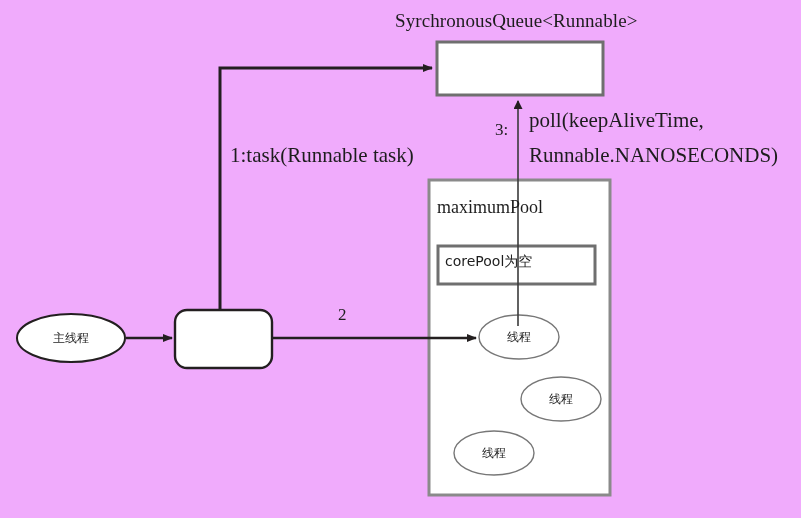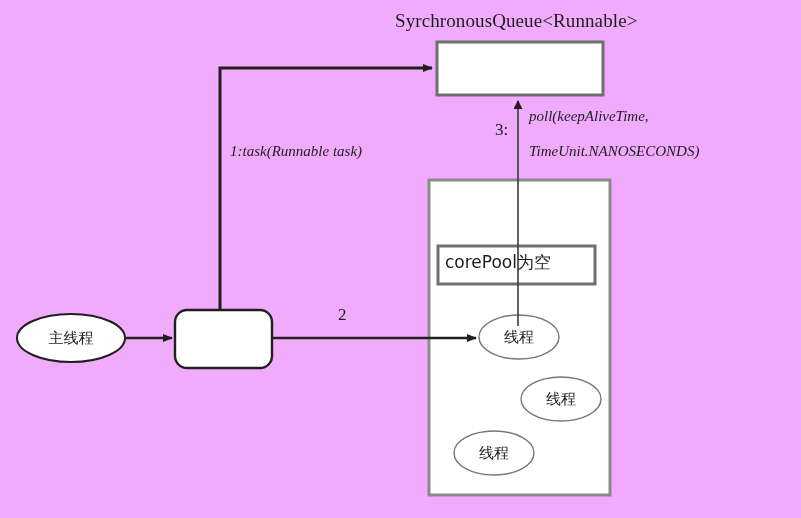--- a/index.html
+++ b/index.html
@@ -27,41 +27,40 @@
     position: absolute;
     white-space: nowrap;
     color: #1d1d1d;
     line-height: 1.15;
   }
   .title-lbl {
     font-size: 19px;
     letter-spacing: 0.1px;
   }
   .edge-lbl {
-    font-size: 15px;
-    font-style: italic;
+    font-size: 21px;
   }
   .num-lbl {
     font-size: 17px;
   }
   .box-lbl {
     font-size: 18px;
   }
   .node-lbl {
     position: absolute;
     display: flex;
     align-items: center;
     justify-content: center;
     white-space: nowrap;
     font-size: 18px;
     color: #1d1d1d;
   }
   .cjk {
     font-family: Liberation Sans, sans-serif;
-    font-size: 15px;
+    font-size: 12px;
   }
   .mono-mix {
     font-family: "Liberation Serif", "DejaVu Serif", serif;
   }
 </style>
 </head>
 <body>
 
 <div id="canvas">
 
@@ -101,24 +100,25 @@
   <div class="lbl title-lbl mono-mix" style="left:395px; top:10px;">SyrchronousQueue&lt;Runnable&gt;</div>
 
   <div class="lbl edge-lbl mono-mix" style="left:230px; top:143px;">1:task(Runnable task)</div>
 
   <div class="lbl num-lbl mono-mix" style="left:338px; top:305px;">2</div>
 
   <div class="lbl num-lbl mono-mix" style="left:495px; top:120px;">3:</div>
 
   <div class="lbl edge-lbl mono-mix" style="left:529px; top:108px;">poll(keepAliveTime,</div>
 
-  <div class="lbl edge-lbl mono-mix" style="left:529px; top:143px;">TimeUnit.NANOSECONDS)</div>
+  <div class="lbl edge-lbl mono-mix" style="left:529px; top:143px;">Runnable.NANOSECONDS)</div>
 
+  <div class="lbl box-lbl mono-mix" style="left:437px; top:197px;">maximumPool</div>
 
-  <div class="lbl box-lbl" style="left:445px; top:253px; font-family:'DejaVu Sans','Liberation Sans',sans-serif; font-size:17px;">corePool为空</div>
+  <div class="lbl box-lbl" style="left:445px; top:253px; font-family:'DejaVu Sans','Liberation Sans',sans-serif; font-size:14px;">corePool为空</div>
 
   <div class="node-lbl cjk" style="left:17px; top:314px; width:108px; height:48px;">主线程</div>
 
 
   <div class="node-lbl cjk" style="left:479px; top:315px; width:80px; height:44px;">线程</div>
 
   <div class="node-lbl cjk" style="left:521px; top:377px; width:80px; height:44px;">线程</div>
 
   <div class="node-lbl cjk" style="left:454px; top:431px; width:80px; height:44px;">线程</div>
 

